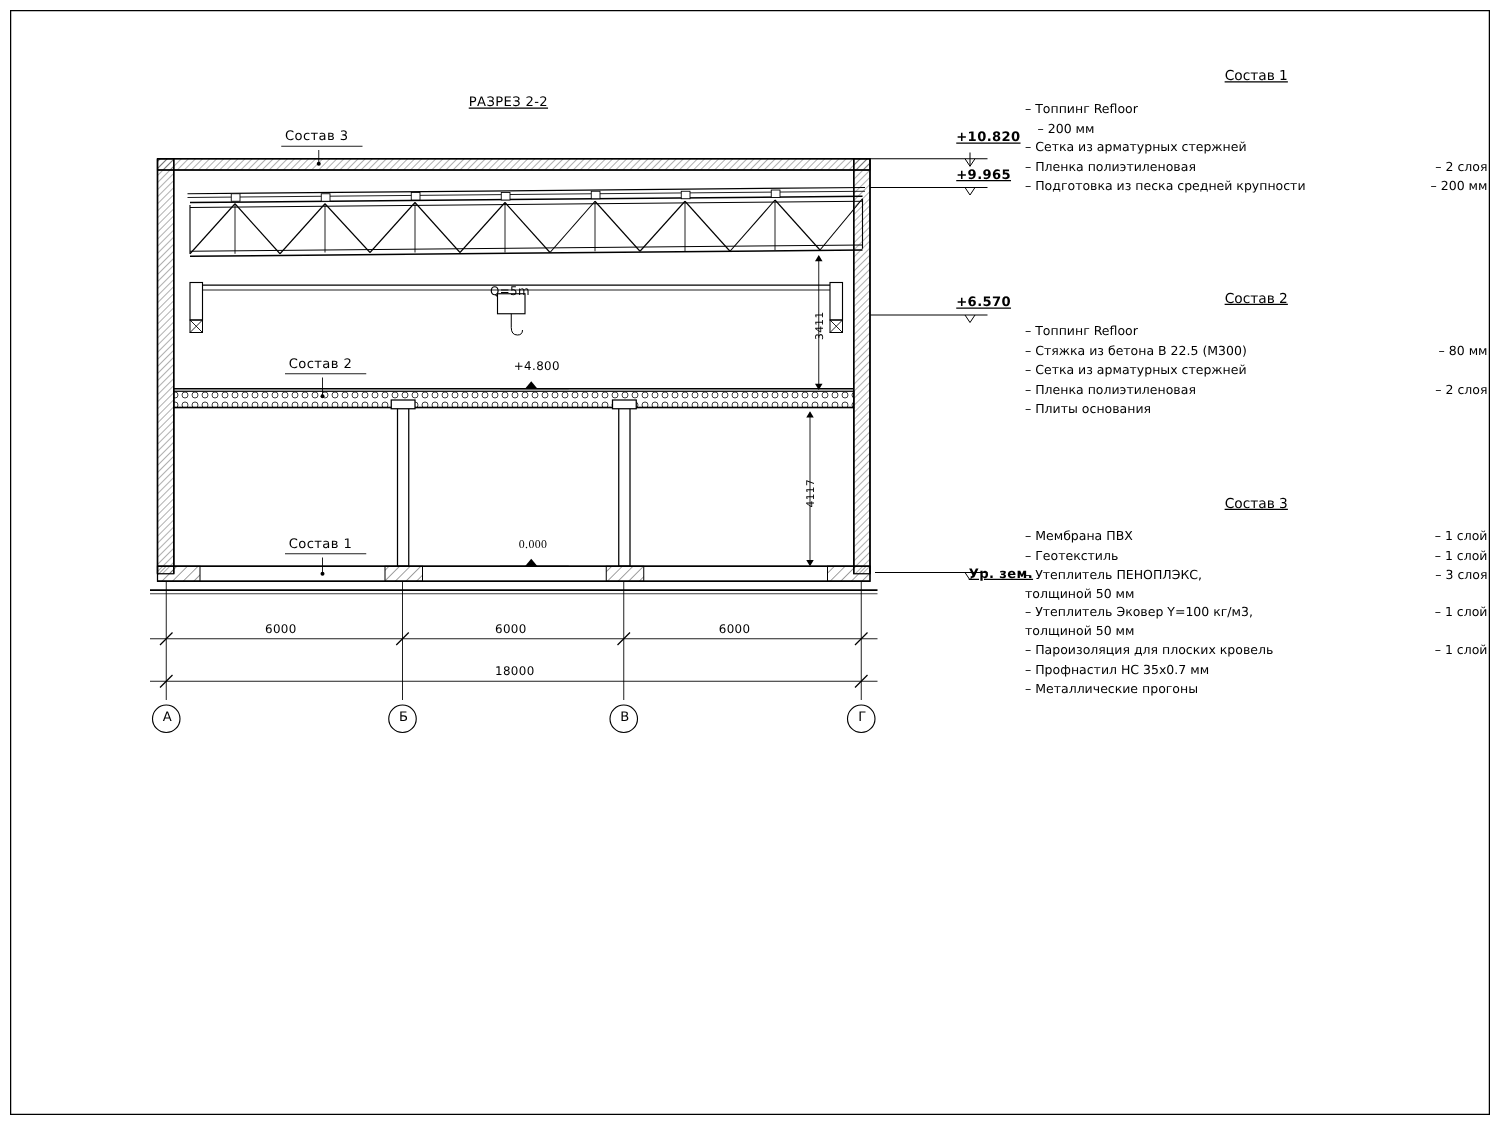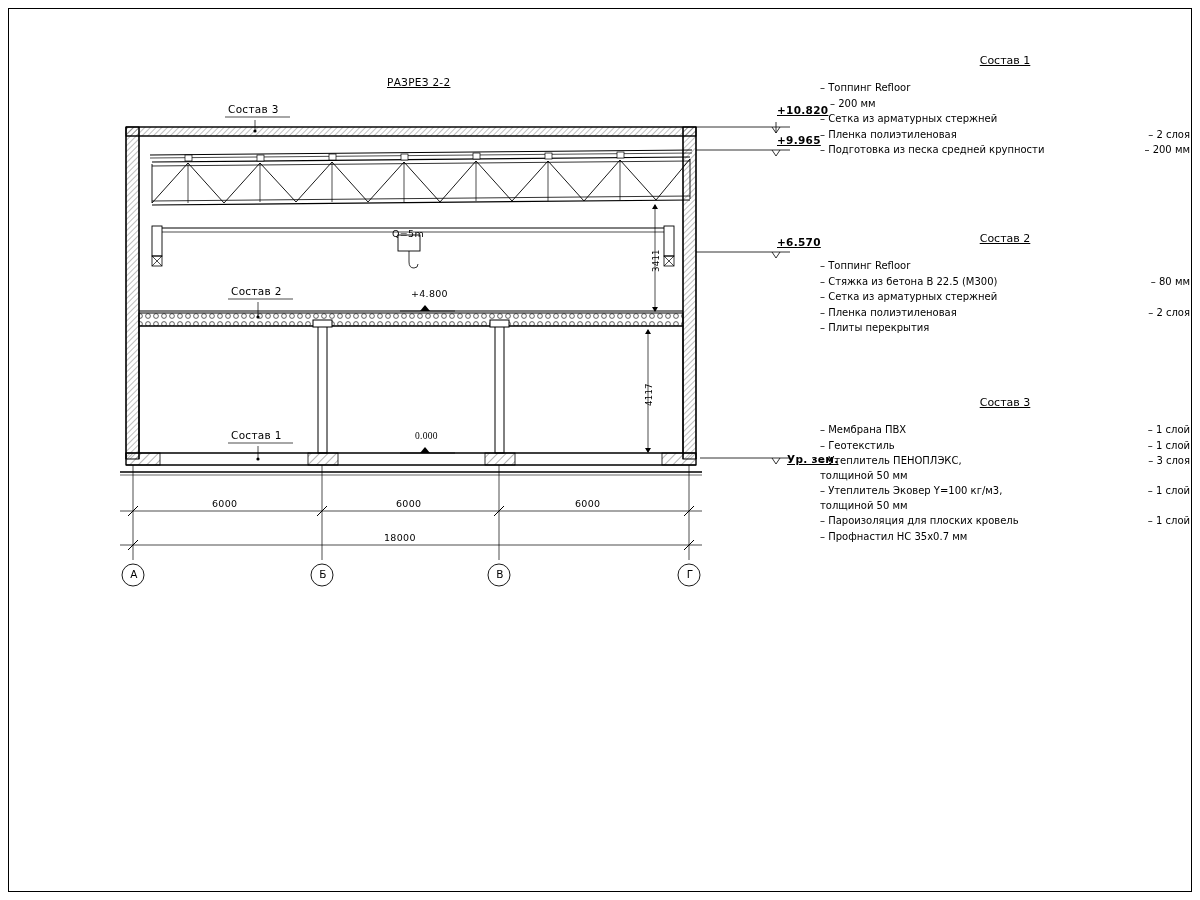--- a/index.html
+++ b/index.html
@@ -38,21 +38,21 @@
   .txt {
     position: absolute;
     font-family: "DejaVu Sans", sans-serif;
     font-size: 10.5px;
     letter-spacing: 0.3px;
     white-space: nowrap;
     color: #000;
   }
   .txt.small { font-size: 9.5px; }
   .txt.tiny { font-size: 8.5px; }
-  .txt.u { text-decoration: underline; margin-left: 12px; }
+  .txt.u { text-decoration: underline; }
   .txt.b { font-weight: bold; }
   .vert {
     transform: rotate(-90deg);
     transform-origin: left top;
   }
   .spec-block {
     position: absolute;
     width: 370px;
   }
   .spec-title {
@@ -287,21 +287,21 @@
   <div class="txt b u" style="left:765px; top:134px;">+9.965</div>
   <div class="txt b u" style="left:765px; top:236px;">+6.570</div>
   <div class="txt b u" style="left:775px; top:453px;">Ур. зем.</div>
 
   <div class="txt tiny vert" style="left:651px; top:272px;">3411</div>
   <div class="txt tiny vert" style="left:644px; top:406px;">4117</div>
 
   <div class="txt small" style="left:212px; top:498px;">6000</div>
   <div class="txt small" style="left:396px; top:498px;">6000</div>
   <div class="txt small" style="left:575px; top:498px;">6000</div>
-  <div class="txt small" style="left:384px; top:532px;text-align:right;">18000</div>
+  <div class="txt small" style="left:396px; top:532px;text-align:right;">18000</div>
 
   <div class="txt" style="left:128px; top:568px; width:12px; text-align:center;">А</div>
   <div class="txt" style="left:317px; top:568px; width:12px; text-align:center;">Б</div>
   <div class="txt" style="left:494px; top:568px; width:12px; text-align:center;">В</div>
   <div class="txt" style="left:684px; top:568px; width:12px; text-align:center;">Г</div>
 
   <div class="spec-block" style="left:820px; top:54px;">
     <div class="spec-title">Состав 1</div>
     <div class="spec-row">
       <span class="lbl">– Топпинг Refloor</span>
@@ -336,21 +336,21 @@
     </div>
     <div class="spec-row">
       <span class="lbl">– Сетка из арматурных стержней</span>
       <span class="val"></span>
     </div>
     <div class="spec-row">
       <span class="lbl">– Пленка полиэтиленовая</span>
       <span class="val">– 2 слоя</span>
     </div>
     <div class="spec-row">
-      <span class="lbl">– Плиты перекрытия</span>
+      <span class="lbl">– Плиты основания</span>
       <span class="val"></span>
     </div>
   </div>
 
   <div class="spec-block" style="left:820px; top:396px;">
     <div class="spec-title">Состав 3</div>
     <div class="spec-row">
       <span class="lbl">– Мембрана ПВХ</span>
       <span class="val">– 1 слой</span>
     </div>
@@ -369,15 +369,19 @@
       <span class="val">– 1 слой</span>
     </div>
     <div class="spec-row">
       <span class="lbl">– Пароизоляция для плоских кровель</span>
       <span class="val">– 1 слой</span>
     </div>
     <div class="spec-row">
       <span class="lbl">– Профнастил НС 35х0.7 мм</span>
       <span class="val"></span>
     </div>
+    <div class="spec-row">
+      <span class="lbl">– Металлические прогоны</span>
+      <span class="val"></span>
+    </div>
   </div>
 
 </div>
 
 </body></html>

